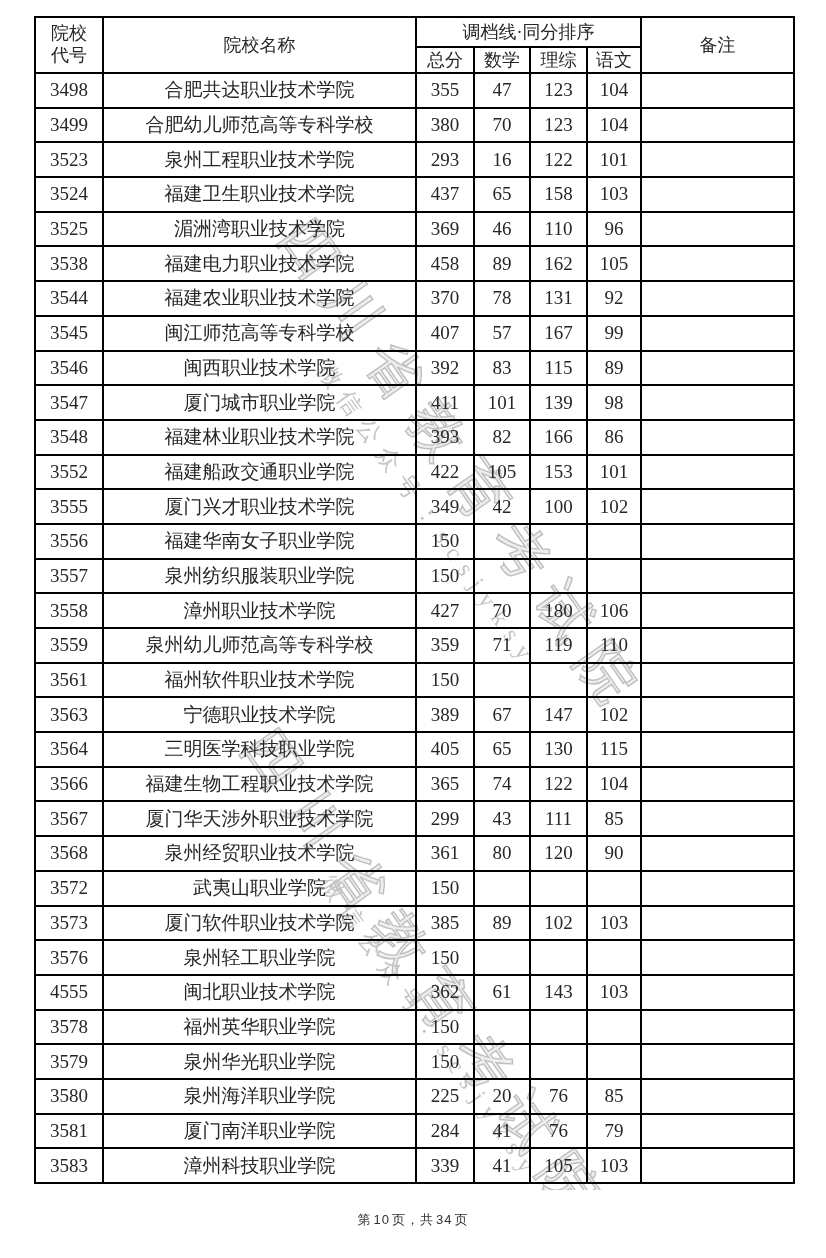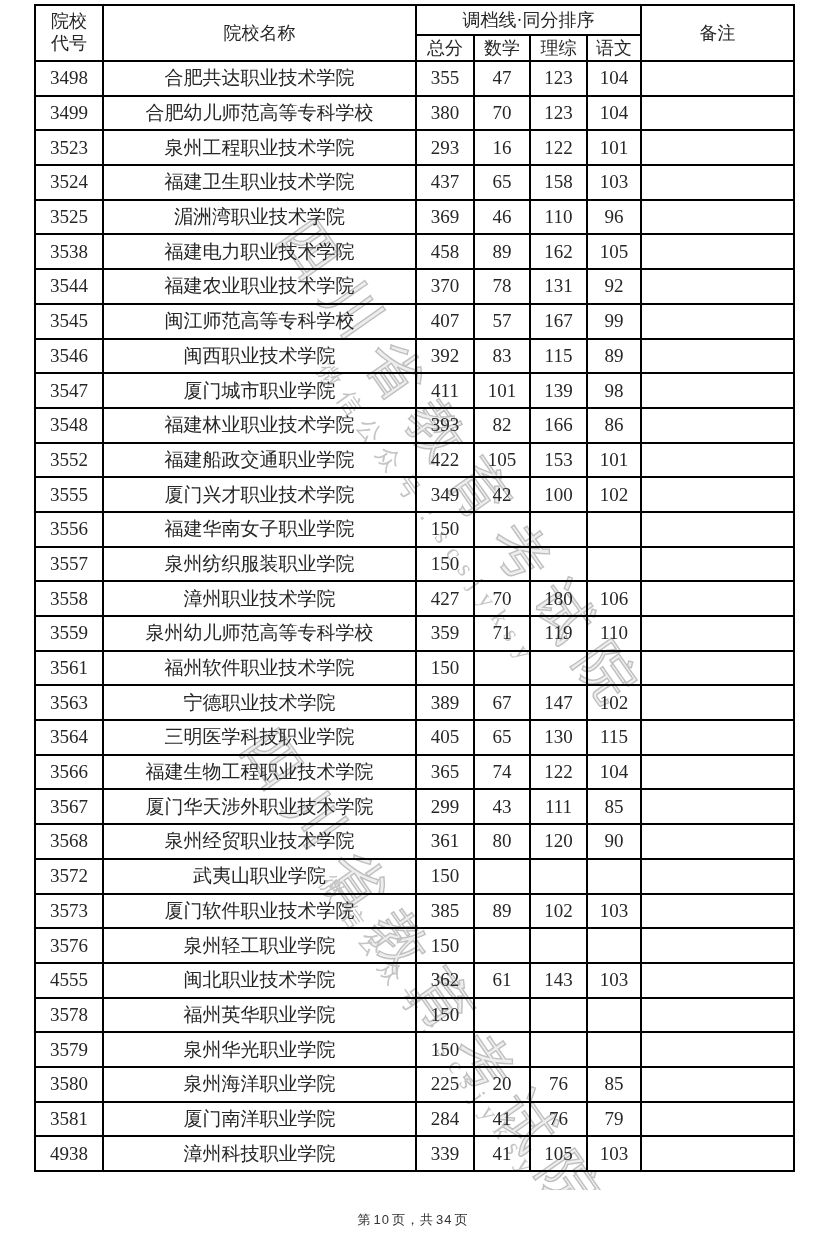--- a/index.html
+++ b/index.html
@@ -35,21 +35,21 @@
     letter-spacing: 10px;
     color: #c5c5c5;
   }
   #wm-big-1   { left: 462px; top: 468px; }
   #wm-small-1 { left: 428px; top: 515px; }
   #wm-big-2   { left: 425px; top: 978px; }
   #wm-small-2 { left: 430px; top: 1028px; }
 
   
   table {
-    position: absolute; left: 34px; top: 4px;
+    position: absolute; left: 34px; top: 16px;
     z-index: 2;
     width: 759px;
     border-collapse: collapse;
     table-layout: fixed;
     background: transparent;
   }
   th, td {
     border: 2px solid #000000;
     text-align: center;
     vertical-align: middle;
@@ -420,21 +420,21 @@
     <td>3581</td>
     <td>厦门南洋职业学院</td>
     <td>284</td>
     <td>41</td>
     <td>76</td>
     <td>79</td>
     <td></td>
   </tr>
 
   <tr>
-    <td>4938</td>
+    <td>3583</td>
     <td>漳州科技职业学院</td>
     <td>339</td>
     <td>41</td>
     <td>105</td>
     <td>103</td>
     <td></td>
   </tr>
 </tbody>
 </table>
 

